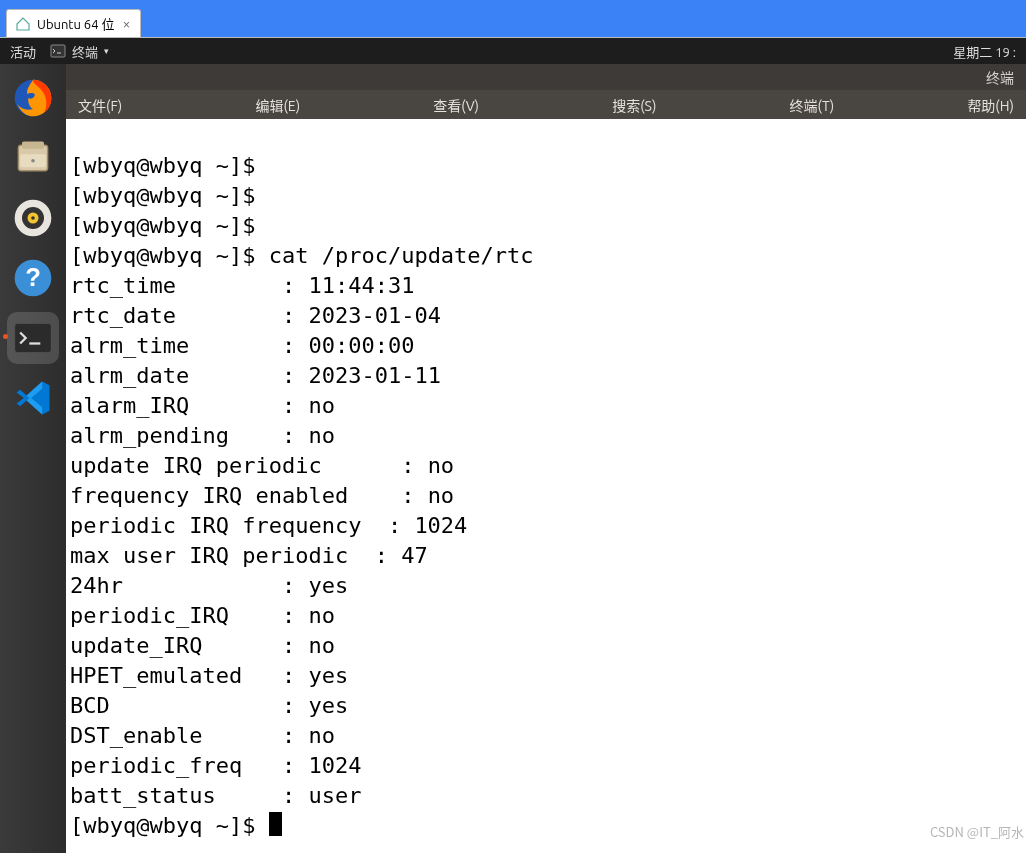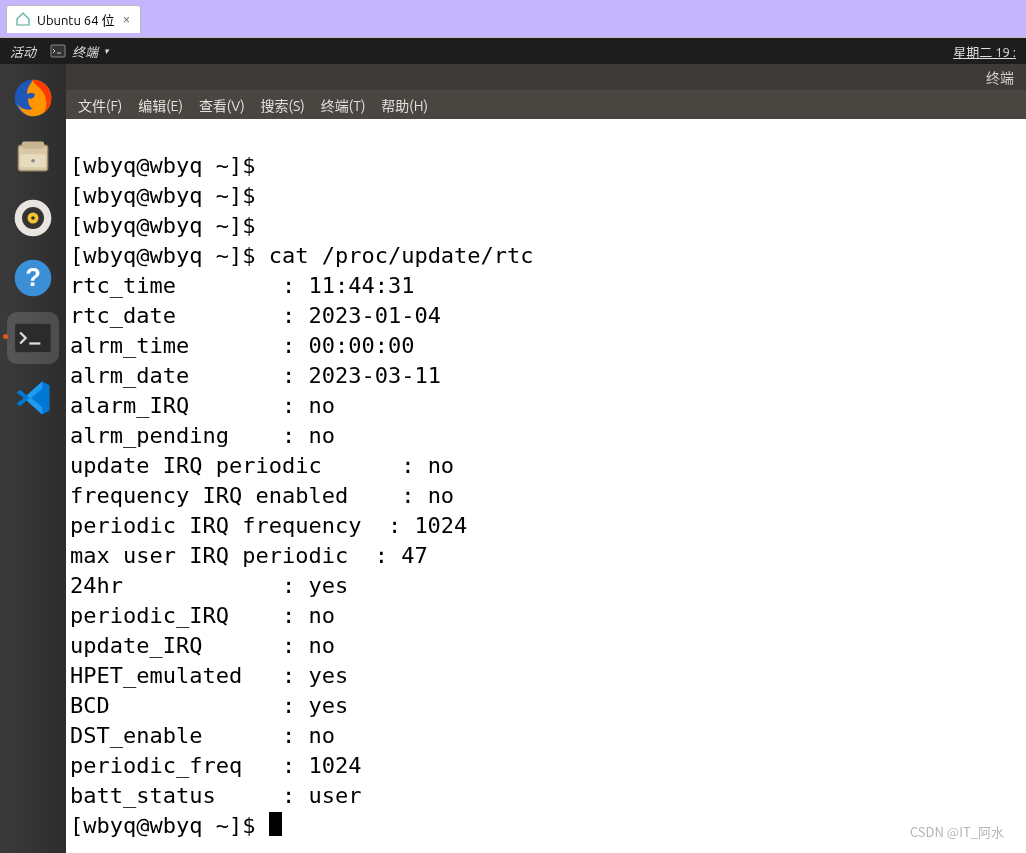--- a/index.html
+++ b/index.html
@@ -6,23 +6,23 @@
     body {
       font-family: "Ubuntu", "Noto Sans CJK SC", sans-serif;
       width: 1026px;
       height: 853px;
       overflow: hidden;
       background: #2c2c2c;
     }
     
     .vm-tabbar {
       height: 38px;
-      background: #c4b5fd;
-      display: flex;
-      align-items: center;
+      background: #3b82f6;
+      display: flex;
+      align-items: flex-end;
       border-bottom: 1px solid #bbb;
     }
     .vm-tab {
       display: flex;
       align-items: center;
       background: #fff;
       border: 1px solid #bbb;
       border-bottom: none;
       border-radius: 3px 3px 0 0;
       padding: 4px 8px;
@@ -45,24 +45,24 @@
     .topbar {
       height: 26px;
       background: #1d1d1d;
       color: #ddd;
       display: flex;
       align-items: center;
       font-size: 13px;
       padding: 0 10px;
       justify-content: space-between;
     }
-    .topbar-left { display: flex; align-items: center; gap: 14px; font-style: italic; }
+    .topbar-left { display: flex; align-items: center; gap: 14px; }
     .topbar-app { display: flex; align-items: center; gap: 6px; }
     .topbar-app .dropdown-arrow { font-size: 9px; }
-    .topbar-right { display: flex; align-items: center; gap: 6px; text-decoration: underline; }
+    .topbar-right { display: flex; align-items: center; gap: 6px; }
     
     .mainrow {
       display: flex;
       height: calc(853px - 38px - 26px);
     }
     
     .dock {
       width: 66px;
       background: linear-gradient(to right, rgba(60,60,60,0.9), rgba(45,45,45,0.9));
       display: flex;
@@ -110,20 +110,21 @@
     }
     .term-menubar {
       height: 29px;
       background: #494541;
       color: #e4e0dc;
       display: flex;
       align-items: center;
       padding: 0 6px;
       font-size: 14px;
       gap: 4px;
+      justify-content: space-between;
     }
     .term-menubar .menuitem {
       padding: 3px 6px;
       cursor: pointer;
     }
     .term-body {
       flex: 1;
       background: #ffffff;
       color: #000;
       font-family: "DejaVu Sans Mono", "Noto Sans Mono CJK SC", monospace;
@@ -137,21 +138,21 @@
     .cursor-block {
       display: inline-block;
       width: 13px;
       height: 24px;
       background: #000;
       vertical-align: text-bottom;
       margin-bottom: 2px;
     }
     .watermark {
       position: absolute;
-      right: 22px;
+      right: 2px;
       bottom: 6px;
       font-size: 13px;
       color: rgba(120,120,120,0.55);
       font-family: "Noto Sans CJK SC", sans-serif;
     }
   </style>
 </head>
 <body>
 
 <div class="vm-tabbar">
@@ -245,21 +246,21 @@
       <span class="menuitem">帮助(H)</span>
     </div>
     <div class="term-body">
 <span>[wbyq@wbyq ~]$ </span>
 <span>[wbyq@wbyq ~]$ </span>
 <span>[wbyq@wbyq ~]$ </span>
 <span>[wbyq@wbyq ~]$ </span><span>cat /proc/update/rtc</span>
 <span>rtc_time        : </span><span>11:44:31</span>
 <span>rtc_date        : </span><span>2023-01-04</span>
 <span>alrm_time       : </span><span>00:00:00</span>
-<span>alrm_date       : </span><span>2023-03-11</span>
+<span>alrm_date       : </span><span>2023-01-11</span>
 <span>alarm_IRQ       : </span><span>no</span>
 <span>alrm_pending    : </span><span>no</span>
 <span>update IRQ periodic      : </span><span>no</span>
 <span>frequency IRQ enabled    : </span><span>no</span>
 <span>periodic IRQ frequency  : </span><span>1024</span>
 <span>max user IRQ periodic  : </span><span>47</span>
 <span>24hr            : </span><span>yes</span>
 <span>periodic_IRQ    : </span><span>no</span>
 <span>update_IRQ      : </span><span>no</span>
 <span>HPET_emulated   : </span><span>yes</span>

